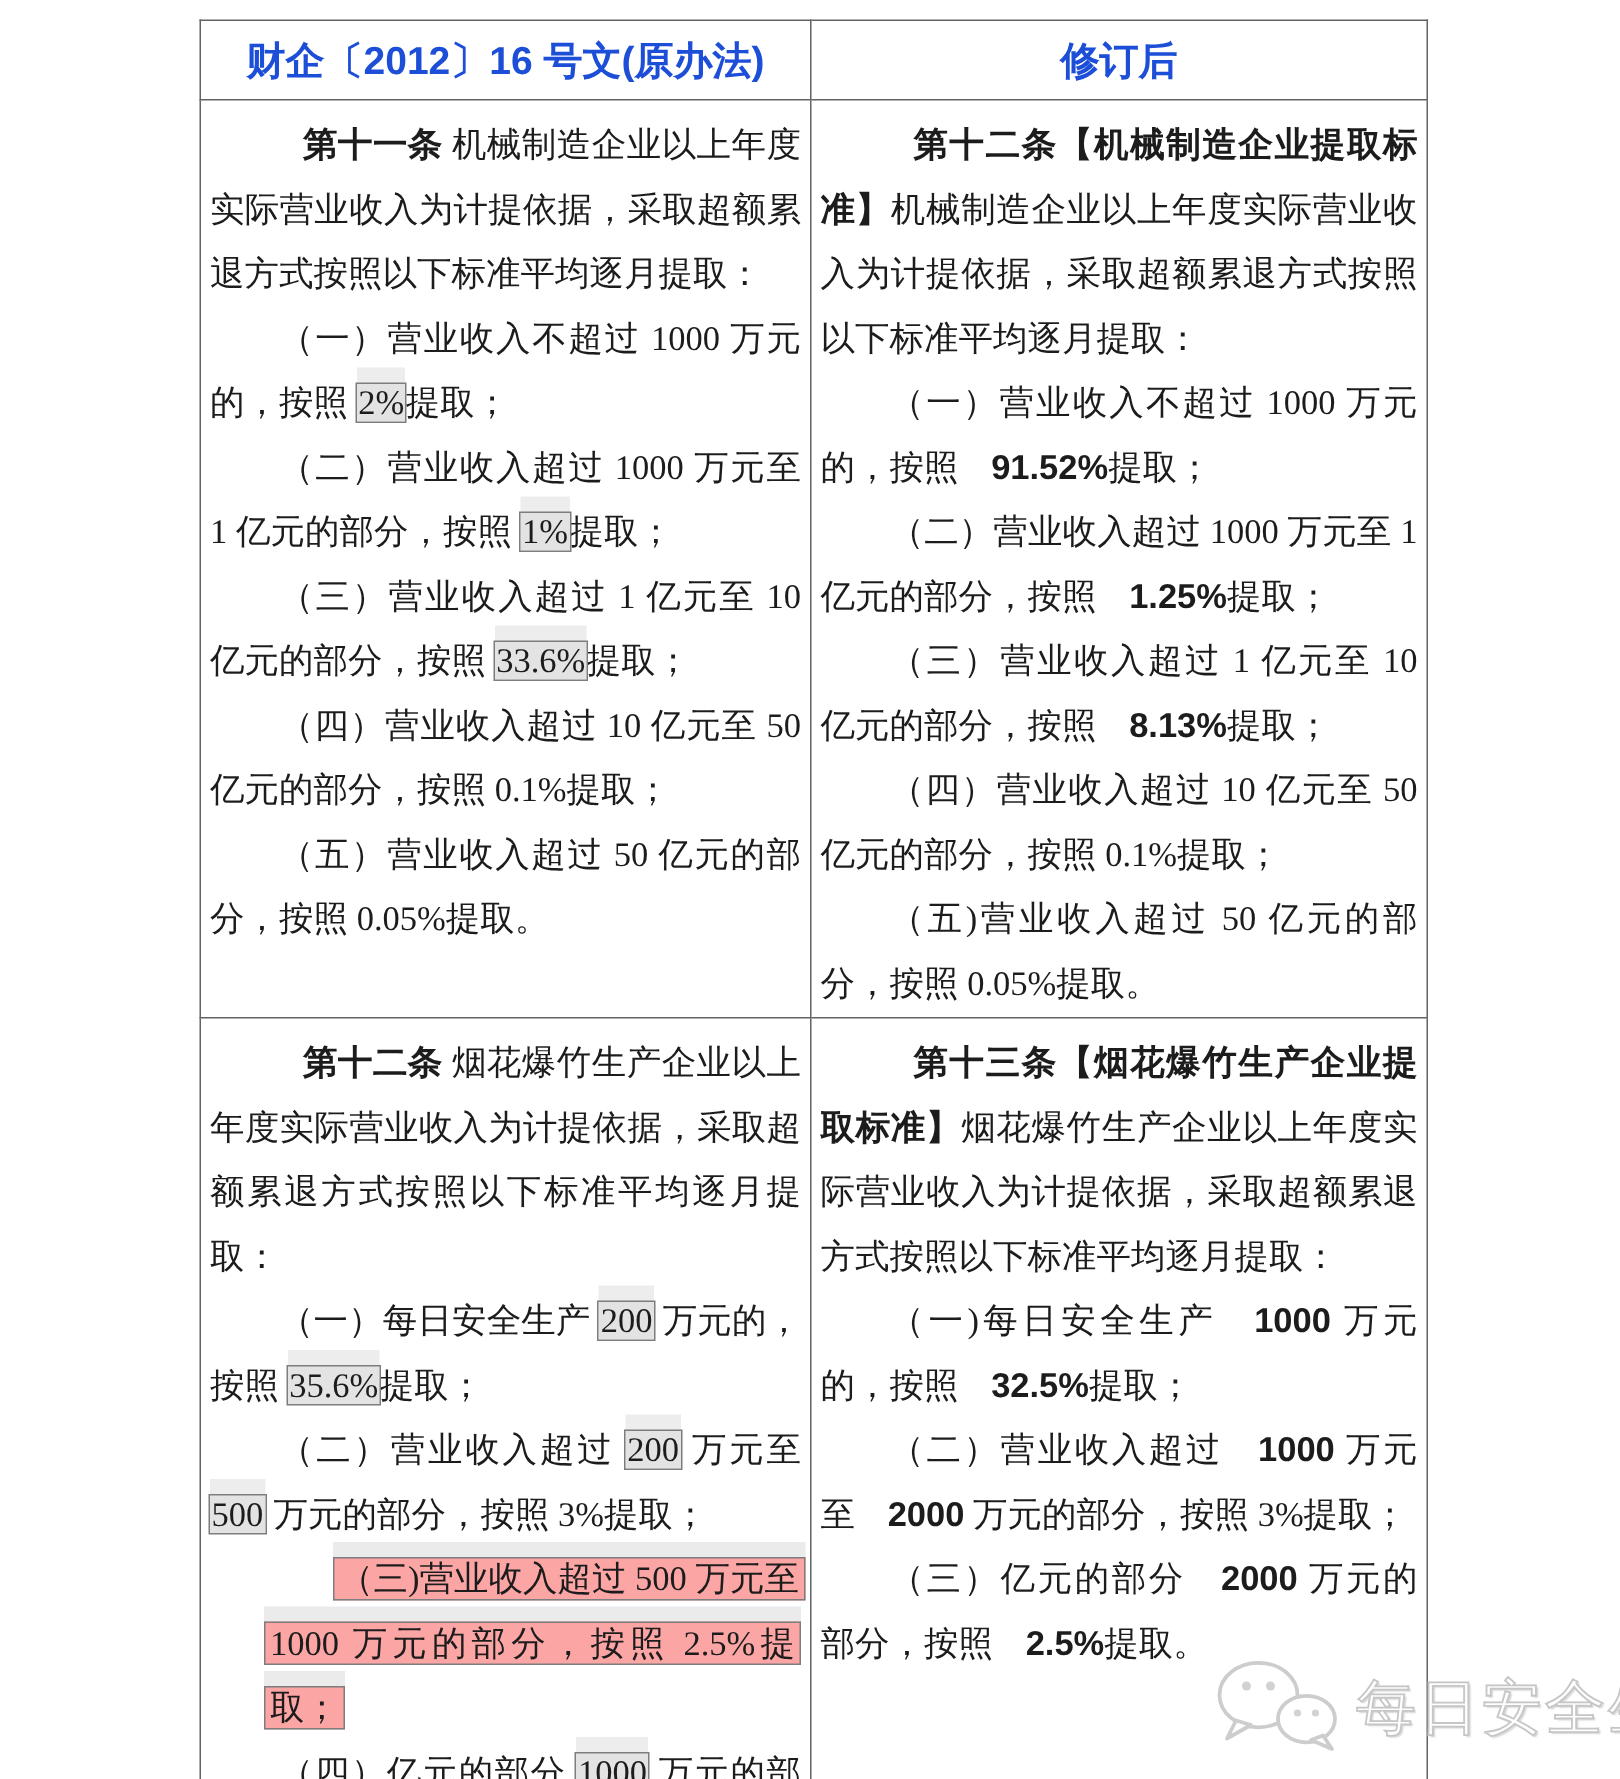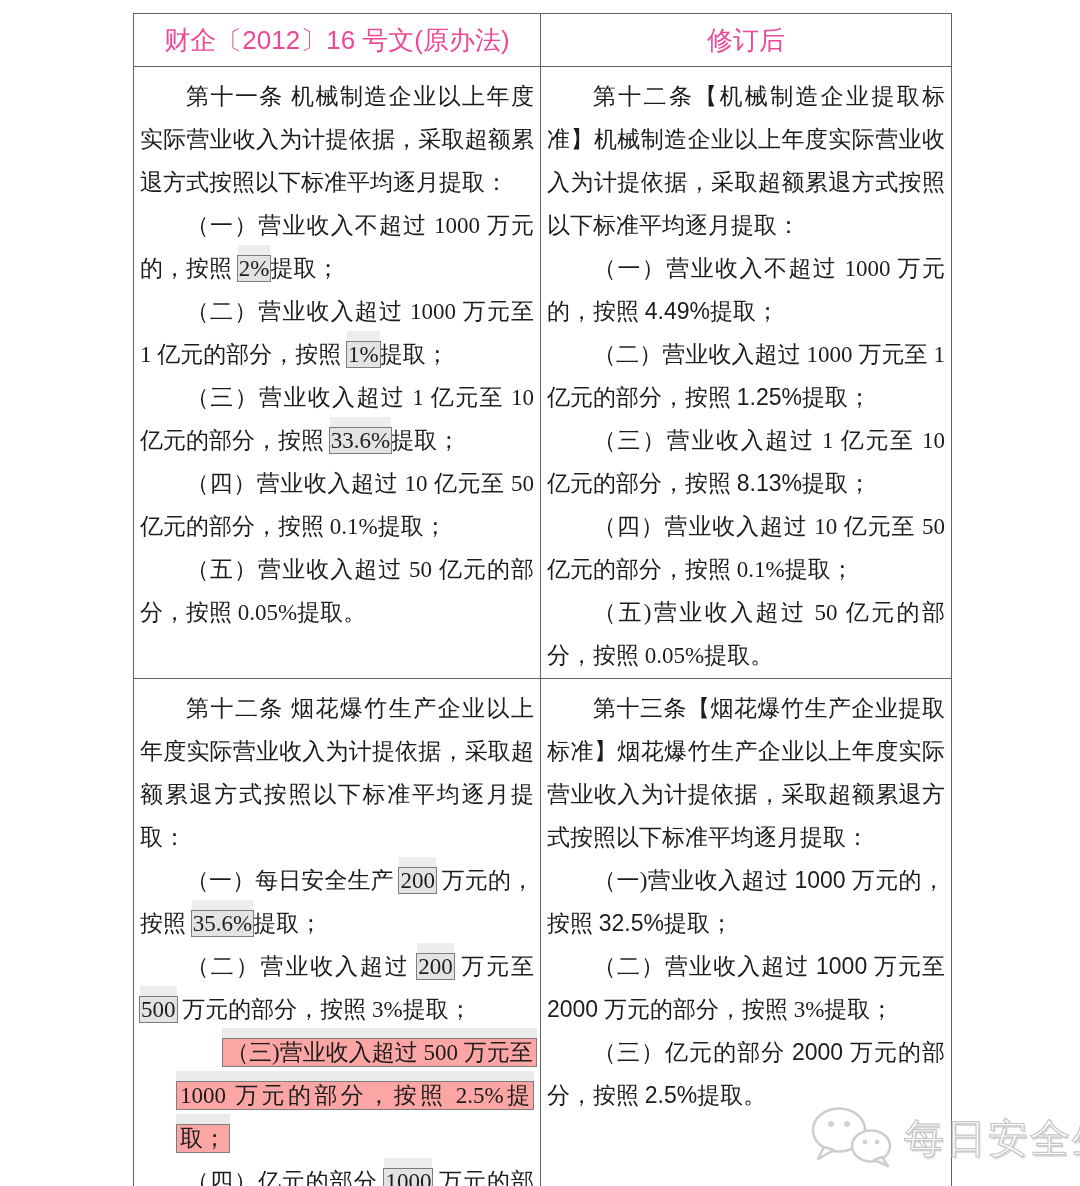--- a/index.html
+++ b/index.html
@@ -9,32 +9,33 @@
     font-family:"Liberation Serif","DejaVu Serif",serif;
   }
   .doc-table {
     position:absolute; left:133px; top:13px; width:818px;
     border-collapse:collapse; table-layout:fixed;
   }
   .doc-table th, .doc-table td { border:1px solid #636363; }
   .doc-table th {
     height:50px; text-align:center; vertical-align:middle;
     font-family:"Liberation Sans","DejaVu Sans",sans-serif;
-    font-weight:400; font-size:26px; color:#ec4899;
+    font-weight:700; font-size:26px; color:#1d4ed8;
   }
   .row1 { height:612px; }
   .row2 { height:480px; }
   td.cell {
     vertical-align:top; padding:8px 6px 0 6px;
     font-size:23px; line-height:43px; text-align:justify;
   }
   p.par { margin:0; text-indent:2em; }
   .run-b {
     font-family:"Liberation Sans","DejaVu Sans",sans-serif;
-    font-weight:400;
+    font-weight:700;
+    margin-left:16px;
   }
   .run-hl {
     background:#e3e3e3; outline:1px solid #7d7d7d;
     box-shadow:0 -11px 0 0 #ededed; padding:0 1px;
   }
   .hl-line {
     border:1px solid #7d7d7d; background:#fca5a5;
     -webkit-box-decoration-break:clone; box-decoration-break:clone;
     box-shadow:0 -10px 0 0 #ebebeb; padding:1px 3px;margin-left:36px;
   }
@@ -67,38 +68,38 @@
     <td class="cell">
           <p class="par"><span class="run-b">第十一条</span><span class="run"> 机械制造企业以上年度实际营业收入为计提依据，采取超额累退方式按照以下标准平均逐月提取：</span></p>
           <p class="par"><span class="run">（一）营业收入不超过 1000 万元的，按照 </span><span class="run-hl">2%</span><span class="run">提取；</span></p>
           <p class="par"><span class="run">（二）营业收入超过 1000 万元至 1 亿元的部分，按照 </span><span class="run-hl">1%</span><span class="run">提取；</span></p>
           <p class="par"><span class="run">（三）营业收入超过 1 亿元至 10 亿元的部分，按照 </span><span class="run-hl">33.6%</span><span class="run">提取；</span></p>
           <p class="par"><span class="run">（四）营业收入超过 10 亿元至 50 亿元的部分，按照 0.1%提取；</span></p>
           <p class="par"><span class="run">（五）营业收入超过 50 亿元的部分，按照 0.05%提取。</span></p>
         </td>
     <td class="cell">
           <p class="par"><span class="run-b">第十二条【机械制造企业提取标准】</span><span class="run">机械制造企业以上年度实际营业收入为计提依据，采取超额累退方式按照以下标准平均逐月提取：</span></p>
-          <p class="par"><span class="run">（一）营业收入不超过 1000 万元的，按照 </span><span class="run-b">4.49%</span><span class="run">提取；</span></p>
+          <p class="par"><span class="run">（一）营业收入不超过 1000 万元的，按照 </span><span class="run-b">91.52%</span><span class="run">提取；</span></p>
           <p class="par"><span class="run">（二）营业收入超过 1000 万元至 1 亿元的部分，按照 </span><span class="run-b">1.25%</span><span class="run">提取；</span></p>
           <p class="par"><span class="run">（三）营业收入超过 1 亿元至 10 亿元的部分，按照 </span><span class="run-b">8.13%</span><span class="run">提取；</span></p>
           <p class="par"><span class="run">（四）营业收入超过 10 亿元至 50 亿元的部分，按照 0.1%提取；</span></p>
           <p class="par"><span class="run">（五)营业收入超过 50 亿元的部分，按照 0.05%提取。</span></p>
         </td>
   </tr>
   <tr class="row2">
     <td class="cell">
           <p class="par"><span class="run-b">第十二条</span><span class="run"> 烟花爆竹生产企业以上年度实际营业收入为计提依据，采取超额累退方式按照以下标准平均逐月提取：</span></p>
           <p class="par"><span class="run">（一）每日安全生产 </span><span class="run-hl">200</span><span class="run"> 万元的，按照 </span><span class="run-hl">35.6%</span><span class="run">提取；</span></p>
           <p class="par"><span class="run">（二）营业收入超过 </span><span class="run-hl">200</span><span class="run"> 万元至 </span><span class="run-hl">500</span><span class="run"> 万元的部分，按照 3%提取；</span></p>
           <p class="par"><span class="hl-line"><span class="run">（三)营业收入超过 500 万元至 1000 万元的部分，按照 2.5%提取；</span></span></p>
           <p class="par"><span class="run">（四）亿元的部分 </span><span class="run-hl">1000</span><span class="run"> 万元的部分，按照 </span><span class="run-hl">2%</span><span class="run">提取。</span></p>
         </td>
     <td class="cell">
           <p class="par"><span class="run-b">第十三条【烟花爆竹生产企业提取标准】</span><span class="run">烟花爆竹生产企业以上年度实际营业收入为计提依据，采取超额累退方式按照以下标准平均逐月提取：</span></p>
-          <p class="par"><span class="run">（一)营业收入超过 </span><span class="run-b">1000</span><span class="run"> 万元的，按照 </span><span class="run-b">32.5%</span><span class="run">提取；</span></p>
+          <p class="par"><span class="run">（一)每日安全生产 </span><span class="run-b">1000</span><span class="run"> 万元的，按照 </span><span class="run-b">32.5%</span><span class="run">提取；</span></p>
           <p class="par"><span class="run">（二）营业收入超过 </span><span class="run-b">1000</span><span class="run"> 万元至 </span><span class="run-b">2000</span><span class="run"> 万元的部分，按照 3%提取；</span></p>
           <p class="par"><span class="run">（三）亿元的部分 </span><span class="run-b">2000</span><span class="run"> 万元的部分，按照 </span><span class="run-b">2.5%</span><span class="run">提取。</span></p>
         </td>
   </tr>
 </tbody>
   </table>
 
 <div class="watermark">
   <span>
     <svg width="90" height="66" viewBox="0 0 90 66">

